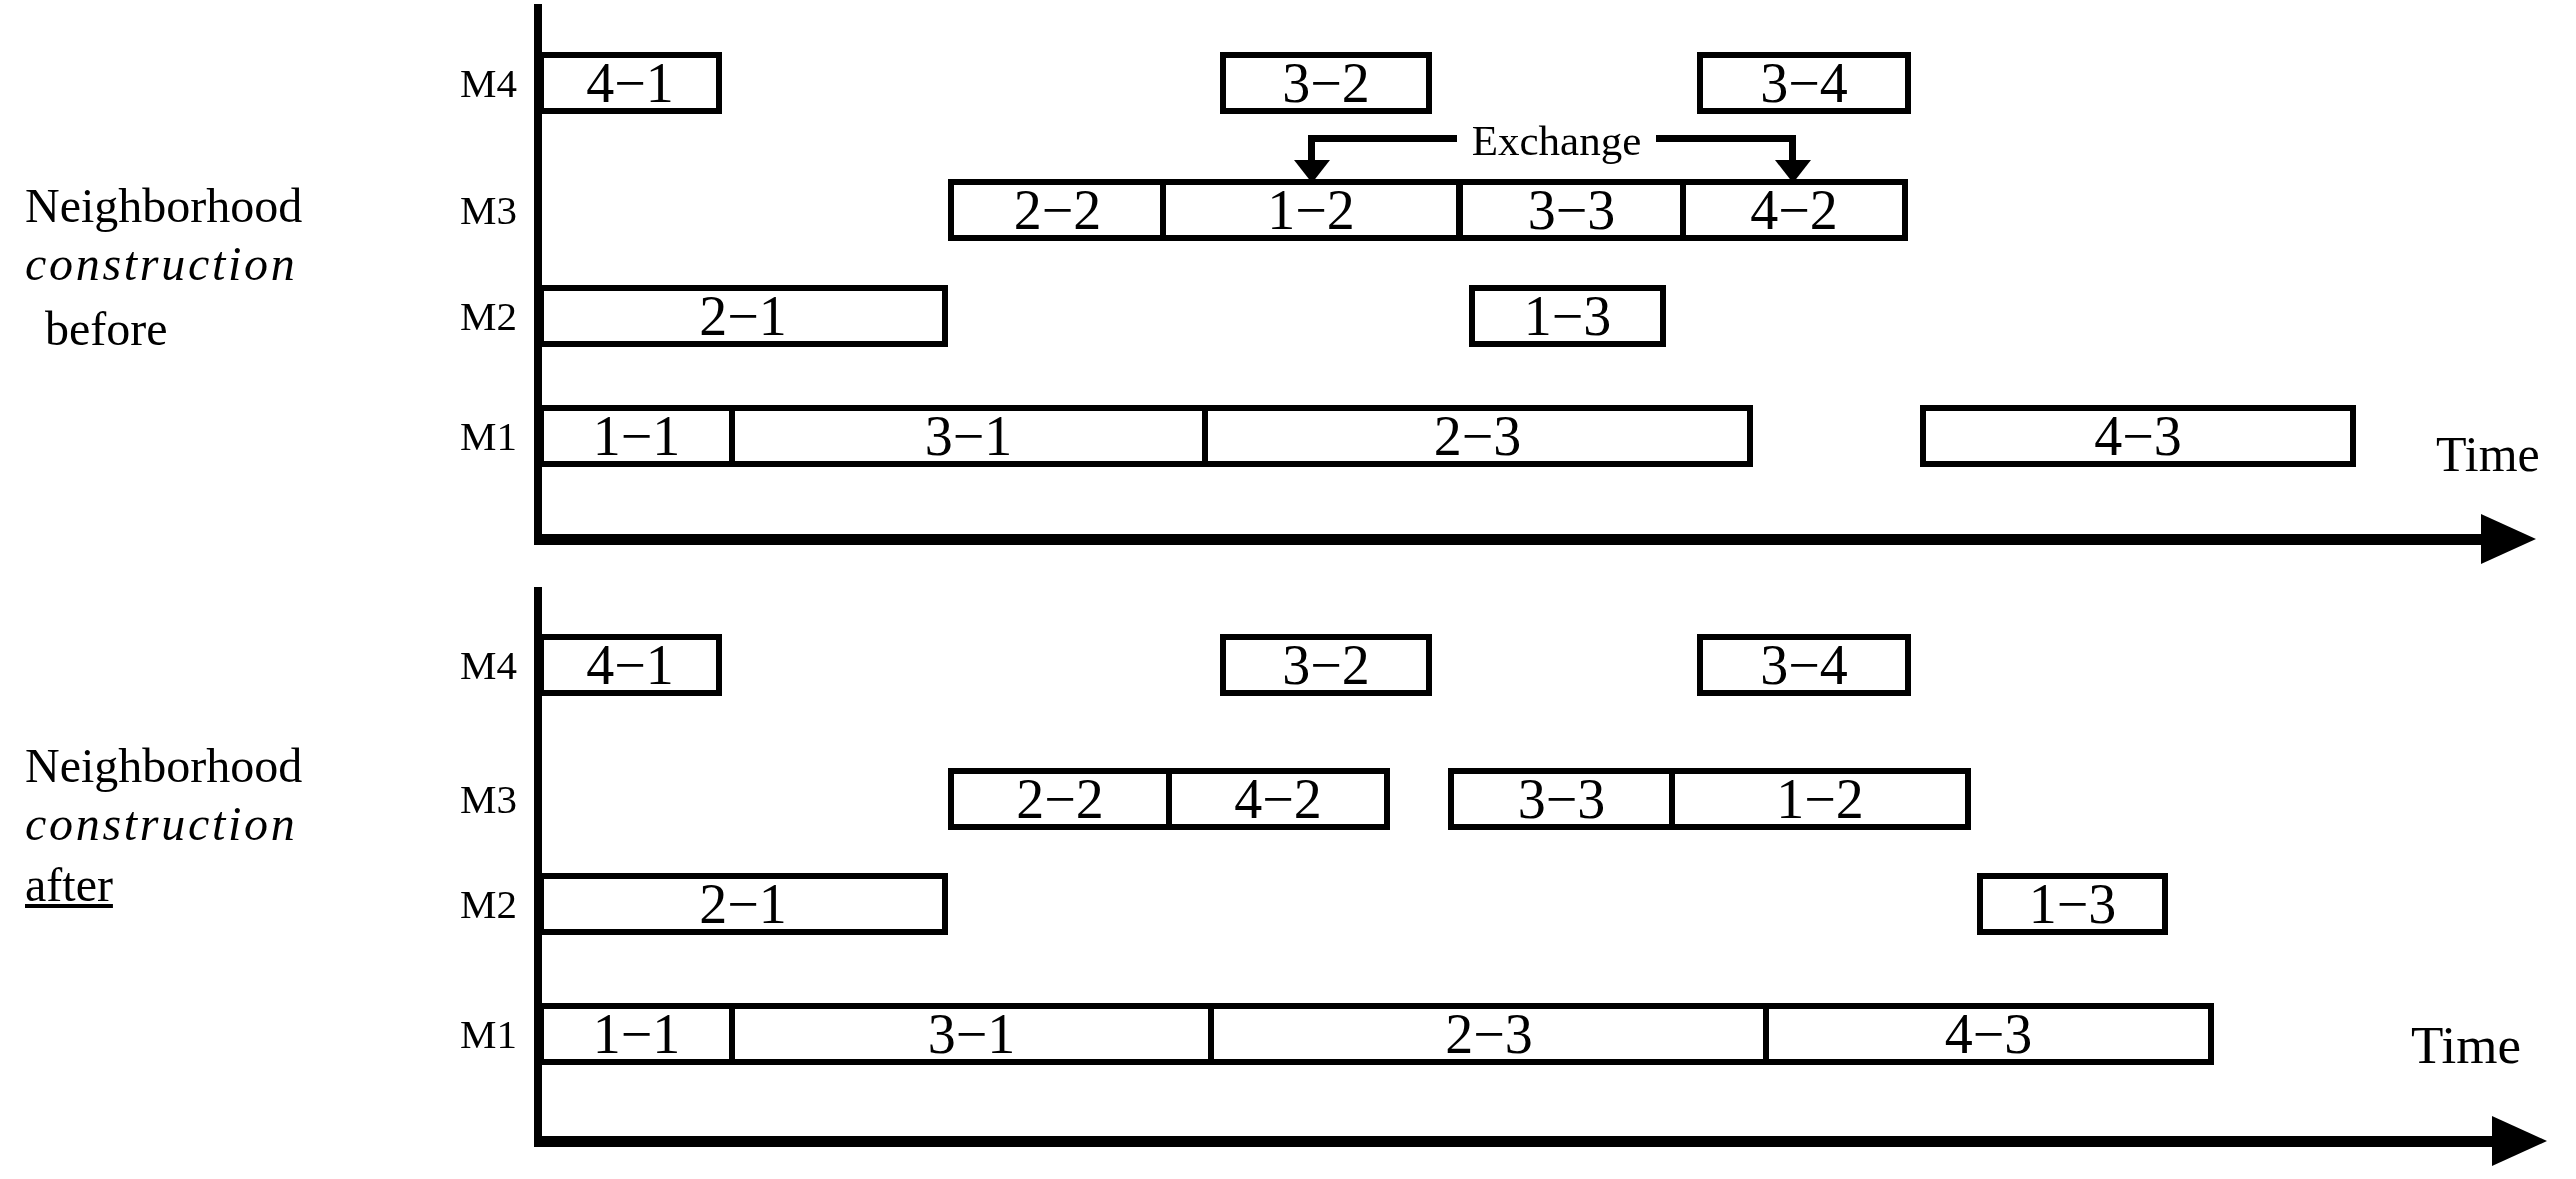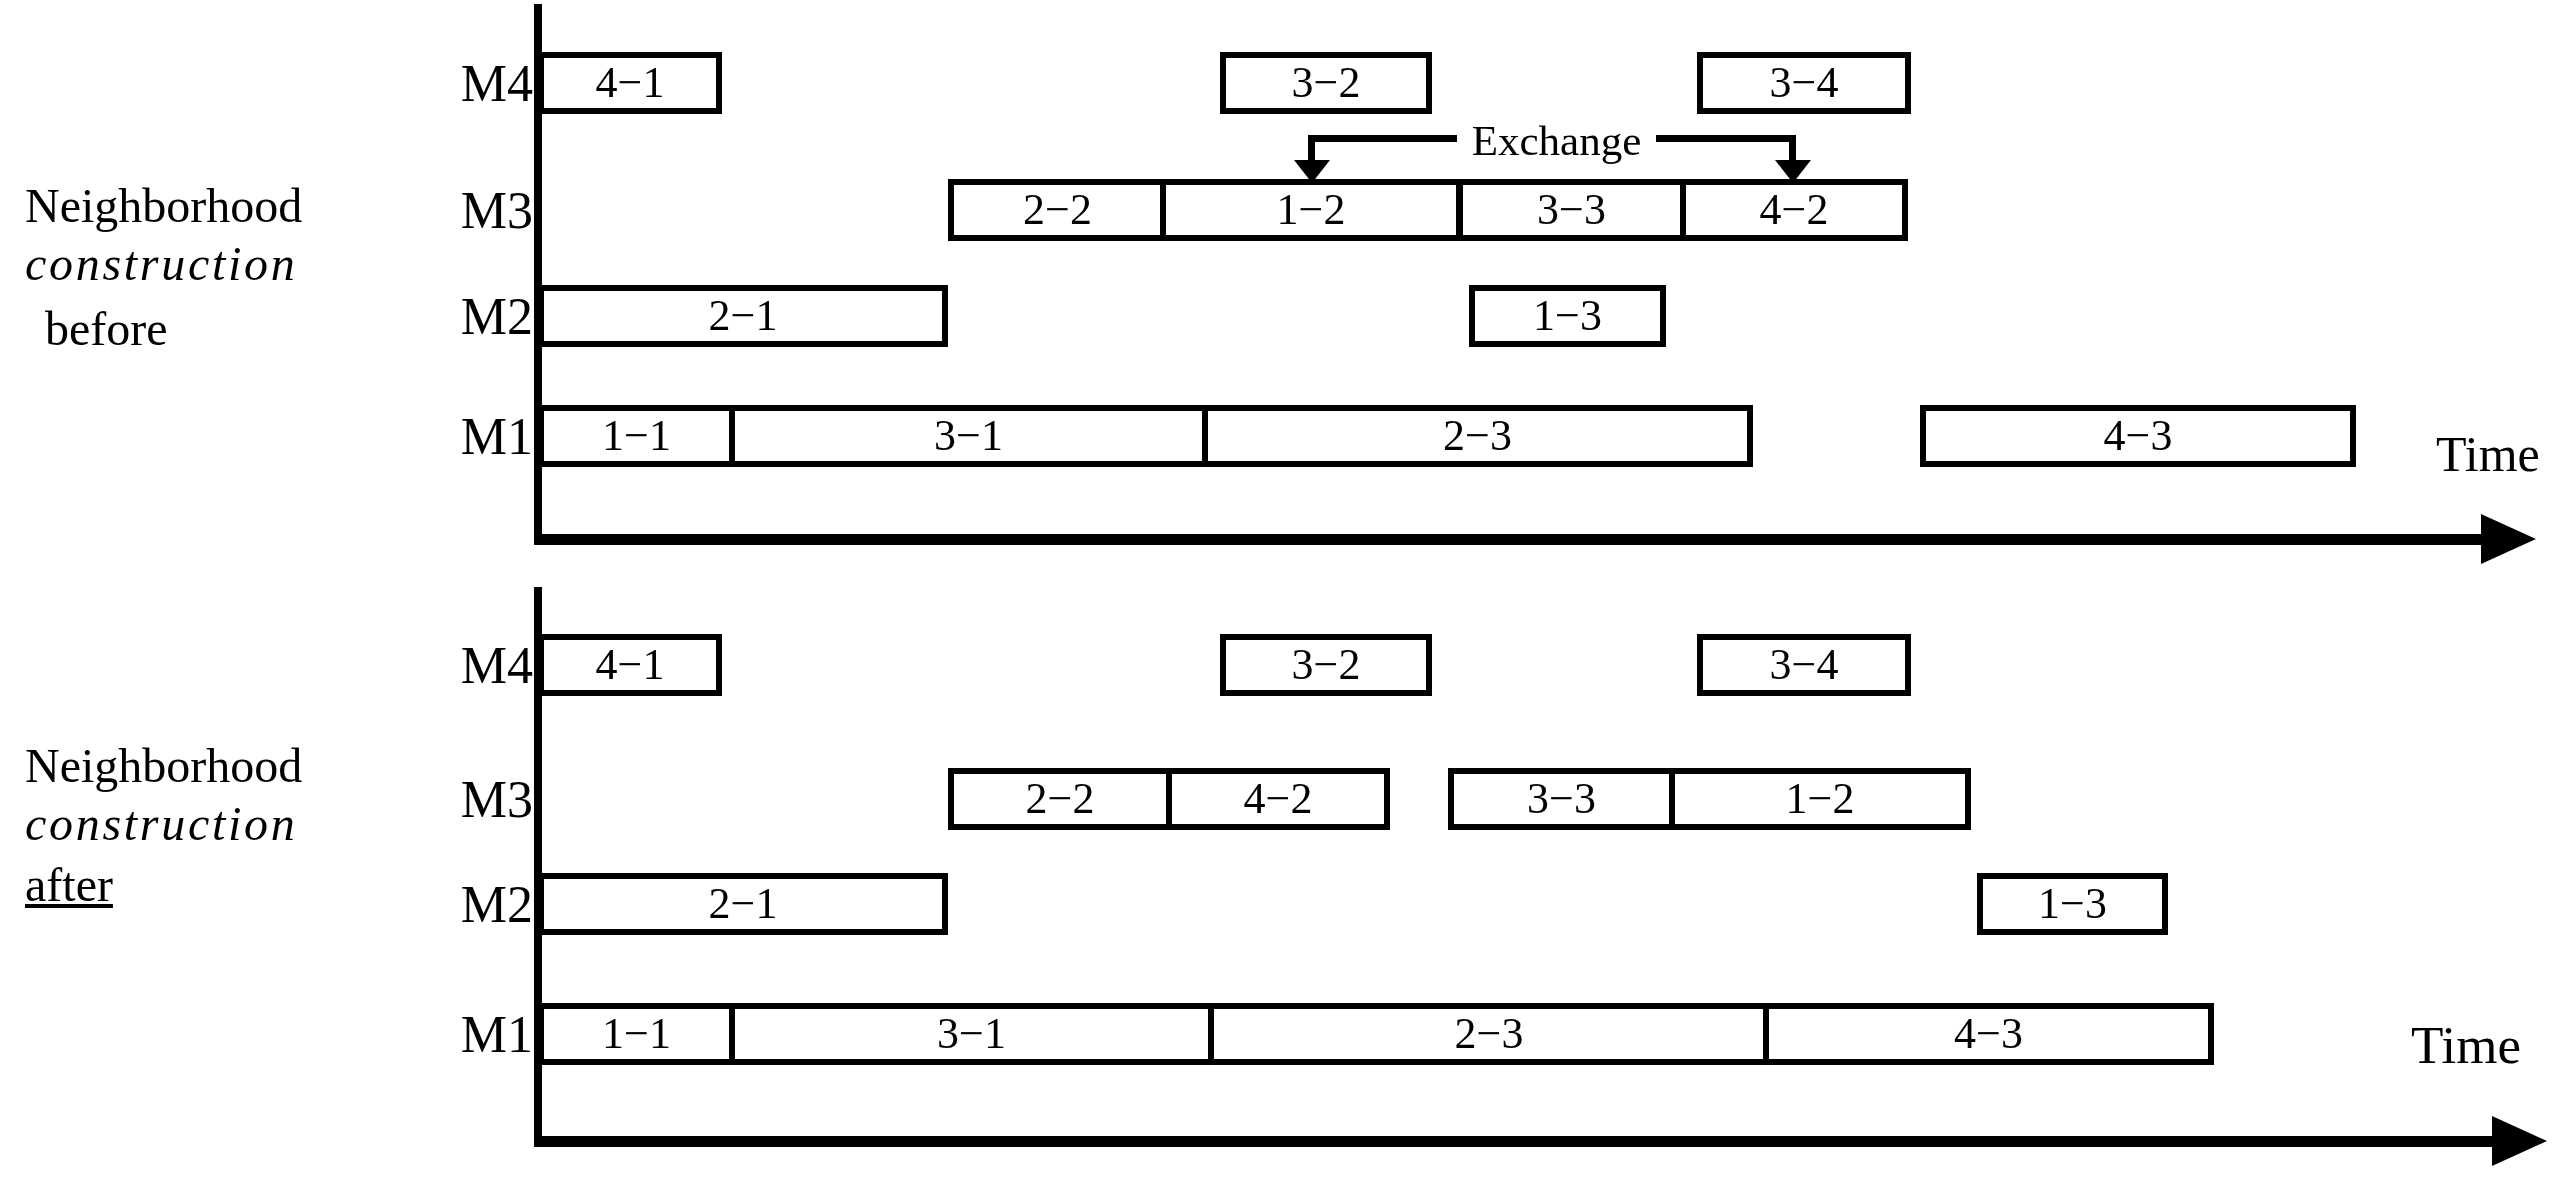--- a/index.html
+++ b/index.html
@@ -19,25 +19,25 @@
   .time-top{left:2436px;top:425px;}
   .time-bot{left:2411px;top:1015px;font-size:53px;}
   .side-label{position:absolute;left:25px;font-size:48px;line-height:1;}
   .side-label .sl{position:absolute;left:0;white-space:nowrap;}
   .lbl-before{top:174px;}
   .lbl-after{top:734px;}
   .sl.r0{top:8px;}
   .sl.r1{top:66px;letter-spacing:2.7px;font-style:italic;}
   .lbl-before .sl.r2{top:131px;margin-left:20px;}
   .lbl-after .sl.r2{top:127px;text-decoration:underline;}
-  .machine-label{position:absolute;left:389px;width:144px;display:flex;align-items:center;
-                 justify-content:flex-end;font-size:52px;}
+  .machine-label{position:absolute;left:373px;width:144px;display:flex;align-items:center;
+                 justify-content:flex-end;font-size:41px;}
   .op-box{position:absolute;box-sizing:border-box;border:6.2px solid #000;background:#fff;
           display:flex;align-items:center;justify-content:center;}
-  .op-label{font-size:44px;line-height:1;}
+  .op-label{font-size:56px;line-height:1;}
   .ann-seg{position:absolute;background:#000;}
   .ann-h-left{left:1308px;top:135px;width:153px;height:7.1px;}
   .ann-h-right{left:1652px;top:135px;width:144px;height:7.1px;}
   .ann-v-left{left:1308px;top:135px;width:7.1px;height:30px;}
   .ann-v-right{left:1789px;top:135px;width:7.1px;height:30px;}
   .ann-arrow{position:absolute;width:0;height:0;border-left:18px solid transparent;
              border-right:18px solid transparent;border-top:23px solid #000;}
   .ann-arrow-left{left:1294px;top:160px;}
   .ann-arrow-right{left:1775px;top:160px;}
   .ann-text{position:absolute;left:1457px;top:116px;width:199px;text-align:center;

